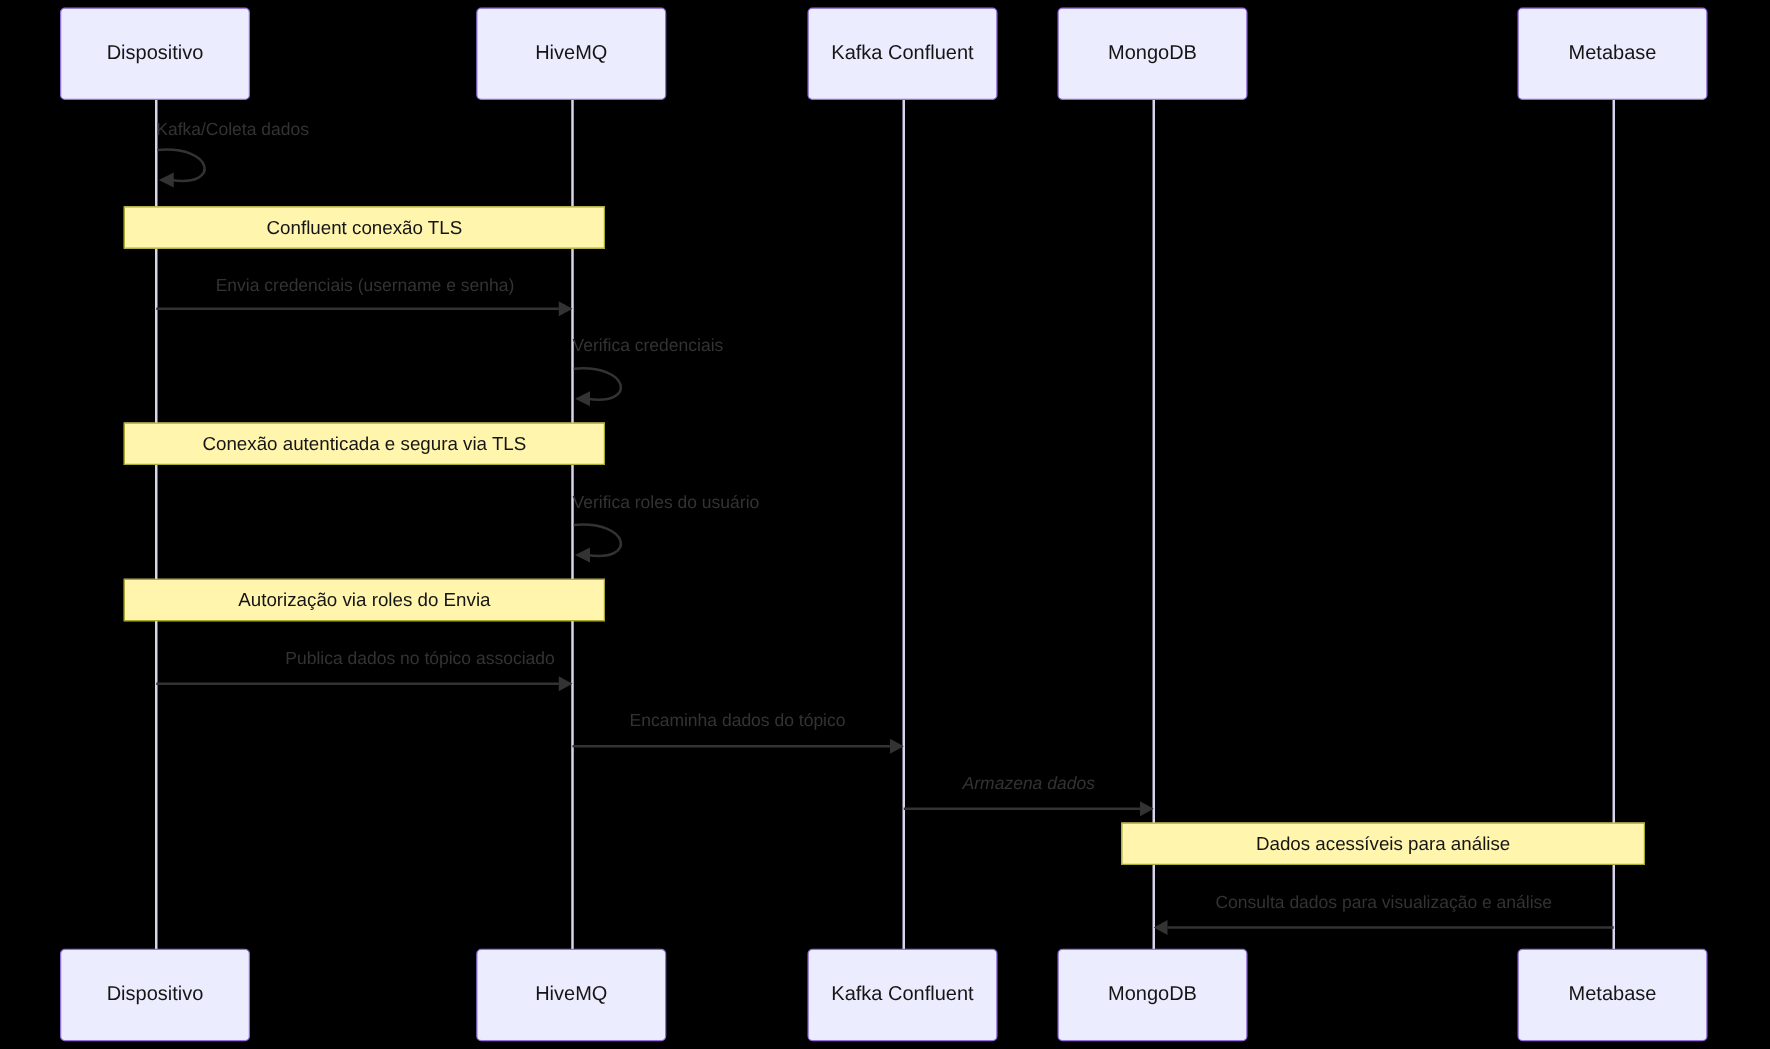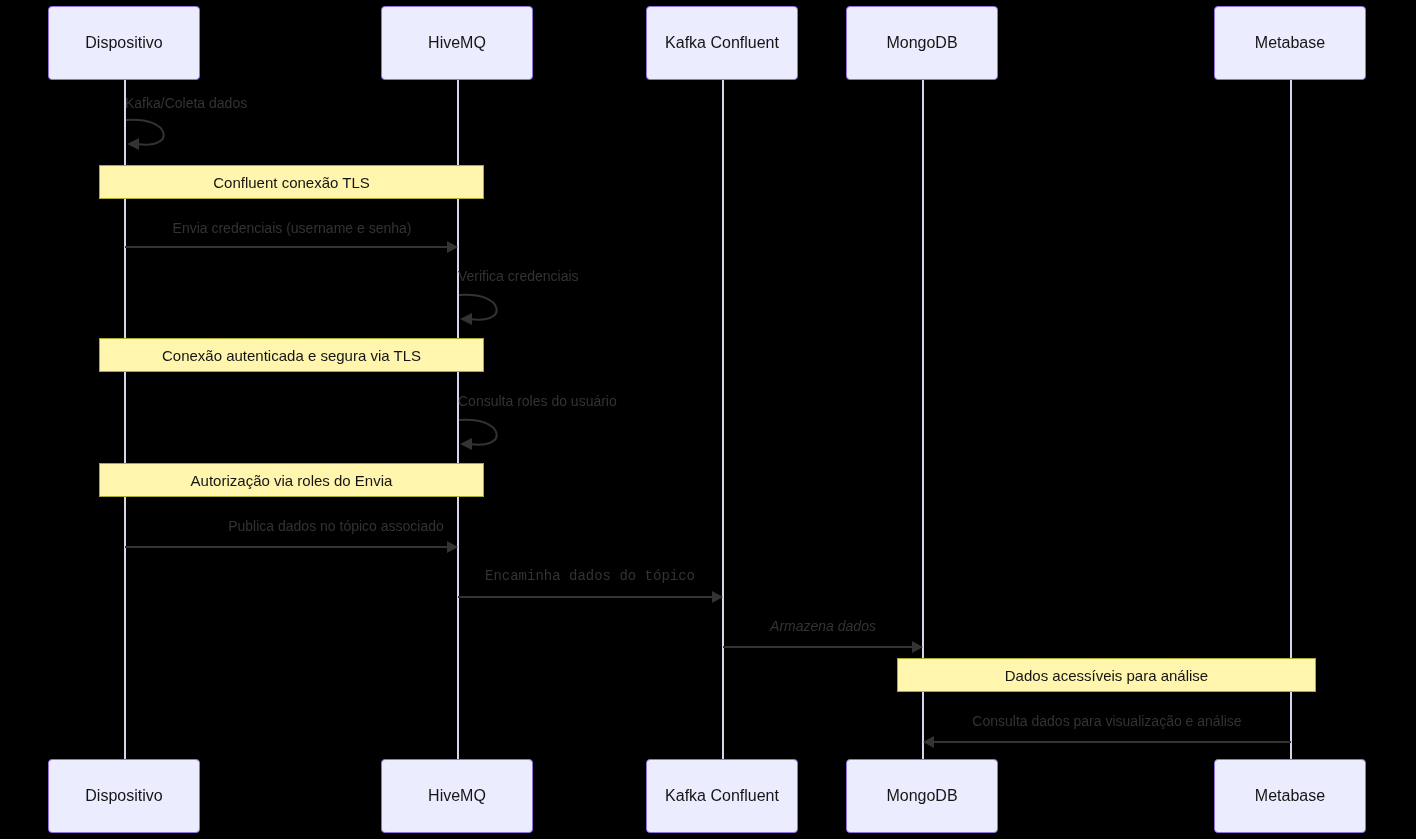--- a/index.html
+++ b/index.html
@@ -164,37 +164,37 @@
     <svg width="60" height="36" viewBox="0 0 60 36">
       <path d="M 1 2 C 46 -2, 52 32, 12 26" fill="none" stroke="#333333" stroke-width="2"></path>
       <path d="M 14 20 L 2 26 L 14 32 Z" fill="#333333"></path>
     </svg>
   </div>
 
   <div class="note-box" style="left:99px; top:338px; width:385px;">
     <span class="note-label">Conexão autenticada e segura via TLS</span>
   </div>
 
-  <div class="msg-label" style="left:458px; top:394px; transform:none;">Consulta roles do usuário</div>
+  <div class="msg-label" style="left:458px; top:394px; transform:none;">Verifica roles do usuário</div>
   <div class="selfloop" style="left:458px; top:418px;">
     <svg width="60" height="36" viewBox="0 0 60 36">
       <path d="M 1 2 C 46 -2, 52 32, 12 26" fill="none" stroke="#333333" stroke-width="2"></path>
       <path d="M 14 20 L 2 26 L 14 32 Z" fill="#333333"></path>
     </svg>
   </div>
 
   <div class="note-box" style="left:99px; top:463px; width:385px;">
     <span class="note-label">Autorização via roles do Envia</span>
   </div>
 
   <div class="msg-label" style="left:292px; top:519px;margin-left:44px;">Publica dados no tópico associado</div>
   <div class="msg-line" style="left:125px; top:546px; width:322px;"></div>
   <div class="arrowhead right" style="left:447px; top:541px;"></div>
 
-  <div class="msg-label" style="left:590px; top:569px;font-family:Liberation Mono, monospace;">Encaminha dados do tópico</div>
+  <div class="msg-label" style="left:590px; top:569px;">Encaminha dados do tópico</div>
   <div class="msg-line" style="left:458px; top:596px; width:254px;"></div>
   <div class="arrowhead right" style="left:712px; top:591px;"></div>
 
   <div class="msg-label" style="left:823px; top:619px;font-style:italic;">Armazena dados</div>
   <div class="msg-line" style="left:723px; top:646px; width:189px;"></div>
   <div class="arrowhead right" style="left:912px; top:641px;"></div>
 
   <div class="note-box" style="left:897px; top:658px; width:419px;">
     <span class="note-label">Dados acessíveis para análise</span>
   </div>

